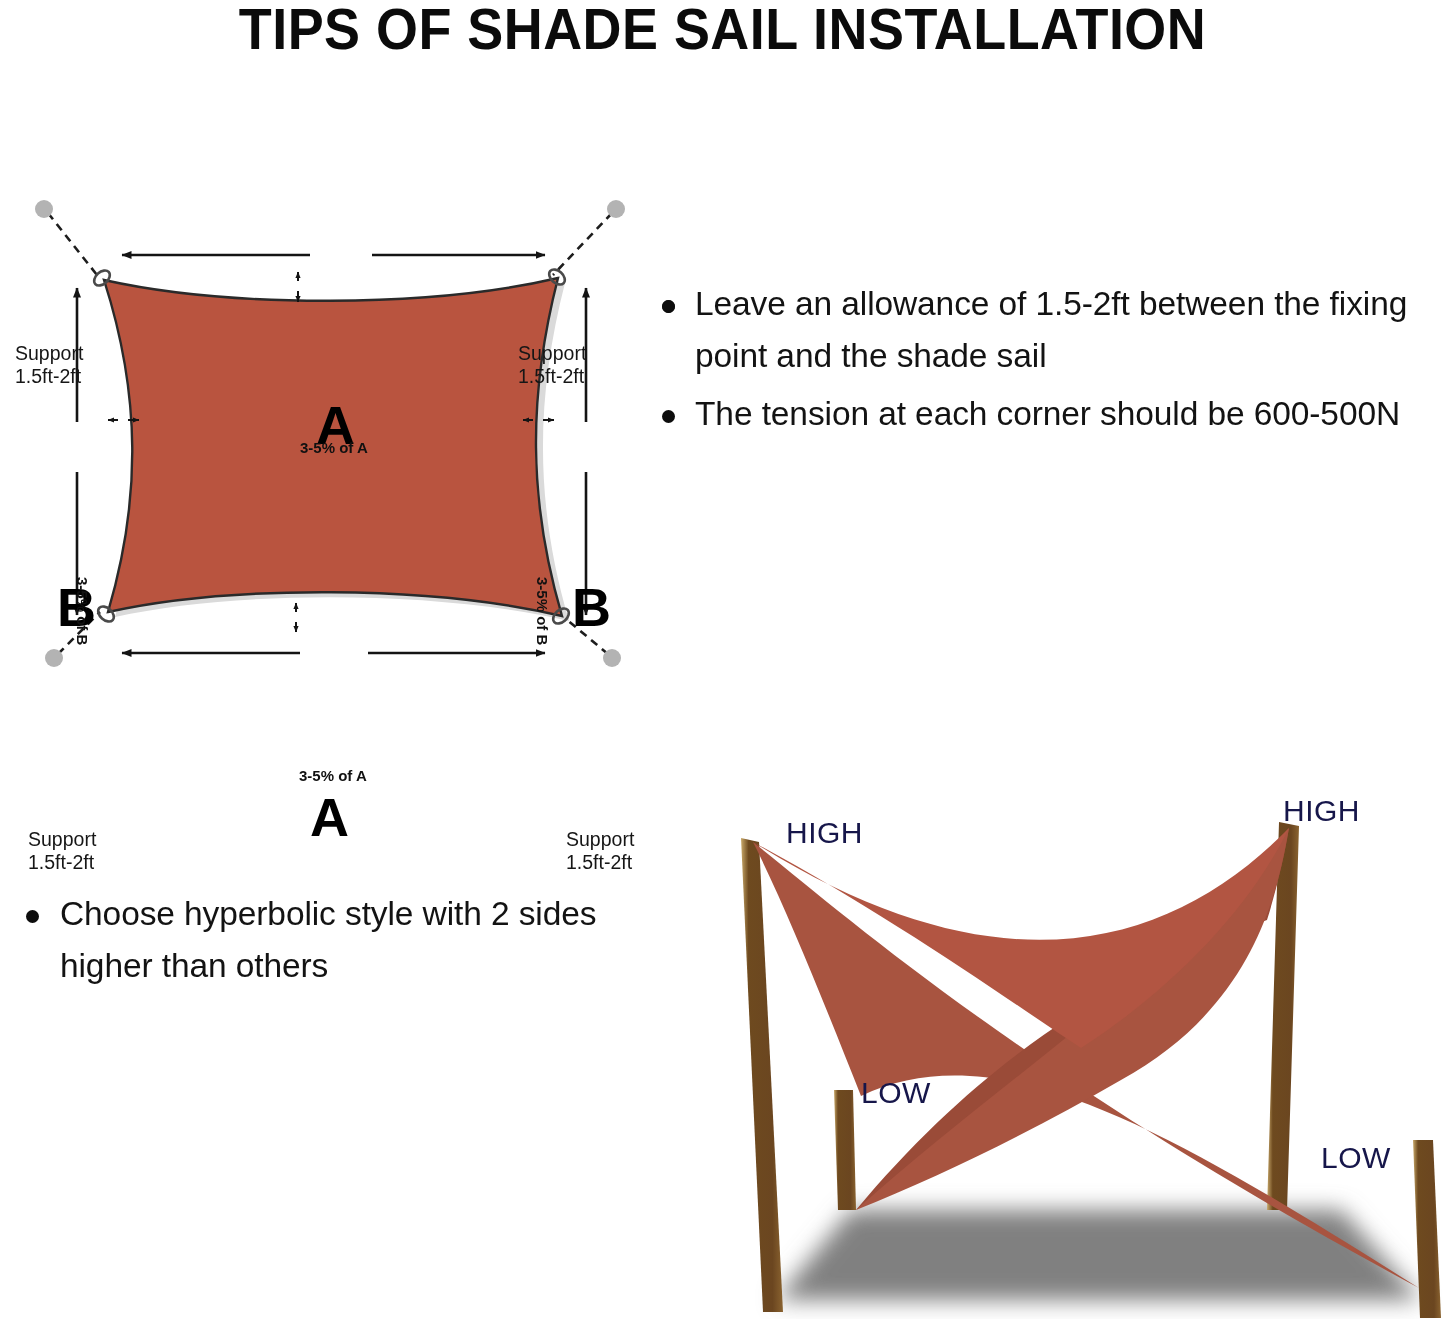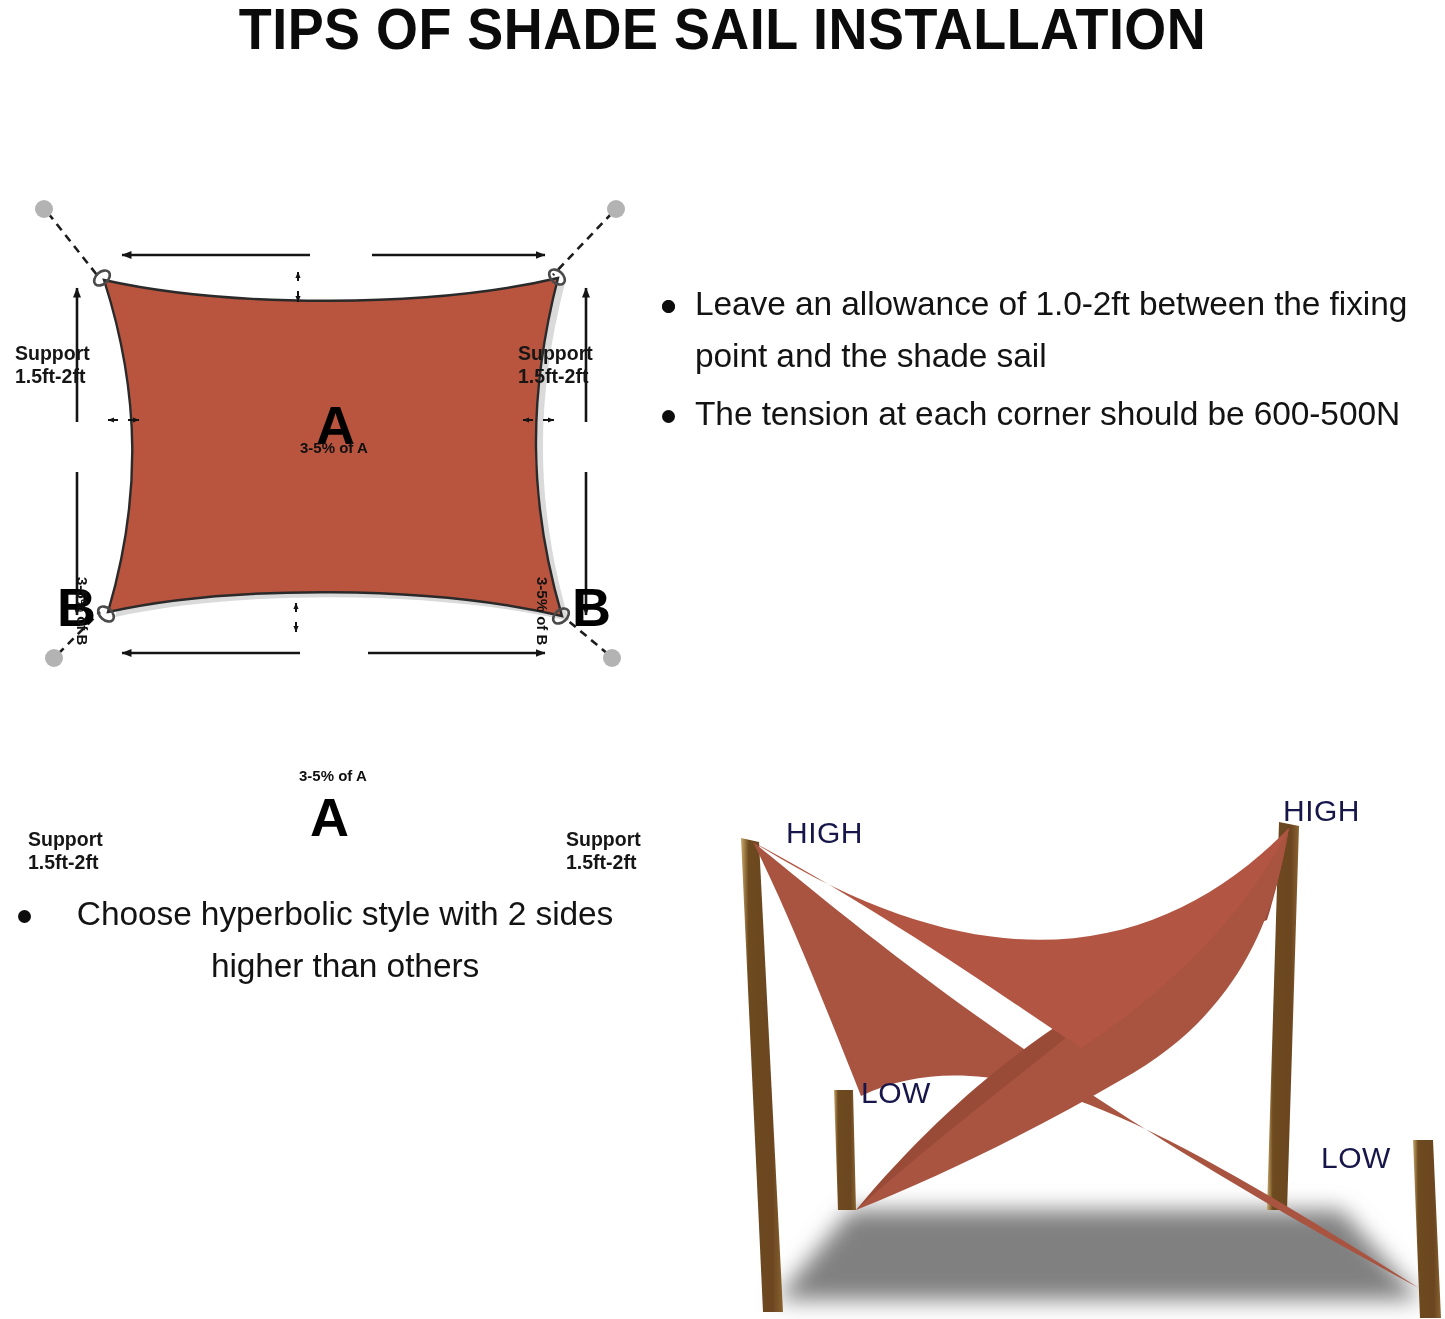--- a/index.html
+++ b/index.html
@@ -42,21 +42,21 @@
     top: 160px;
     width: 660px;
     height: 570px;
   }
   #top-diagram svg { display: block; }
 
   .support-label {
     position: absolute;
     font-family: "Liberation Sans", "DejaVu Sans", sans-serif;
     font-size: 19.5px;
-    font-weight: 700;
+    font-weight: 400;
     line-height: 23px;
     color: #161616;
     white-space: nowrap;
   }
   #support-tl { left: 15px;  top: 182px; }
   #support-tr { left: 518px; top: 182px; }
   #support-bl { left: 28px;  top: 668px; }
   #support-br { left: 566px; top: 668px; }
 
   .dim-letter {
@@ -88,24 +88,23 @@
 
   
   #bullets-right {
     position: absolute;
     left: 648px;
     top: 272px;
     width: 800px;
   }
   #bullets-left {
     position: absolute;
-    left: 8px;
+    left: 16px;
     top: 888px;
     width: 630px;
-    text-align: center;
   }
   .bullet-list { list-style: none; margin: 0; padding: 0; }
   .bullet-item {
     position: relative;
     padding-left: 47px;
     margin: 0 0 6px 0;
     font-family: "Liberation Sans", "DejaVu Sans", sans-serif;
     font-size: 33.5px;
     line-height: 52px;
     color: #131313;
@@ -260,21 +259,21 @@
     <div class="pct-label" id="pct-b-right">3-5% of B</div>
   </div>
 
   <div id="bullets-right">
     <ul class="bullet-list">
       <li class="bullet-item">
         <span class="bullet-dot"></span>
       </li>
       <li class="bullet-item">
         <span class="bullet-dot"></span>
-        <span>Leave an allowance of 1.0-2ft between the fixing point and the shade sail</span>
+        <span>Leave an allowance of 1.5-2ft between the fixing point and the shade sail</span>
       </li>
       <li class="bullet-item">
         <span class="bullet-dot"></span>
         <span>The tension at each corner should be 600-500N</span>
       </li>
     </ul>
   </div>
 
   <div id="bullets-left">
     <ul class="bullet-list">

